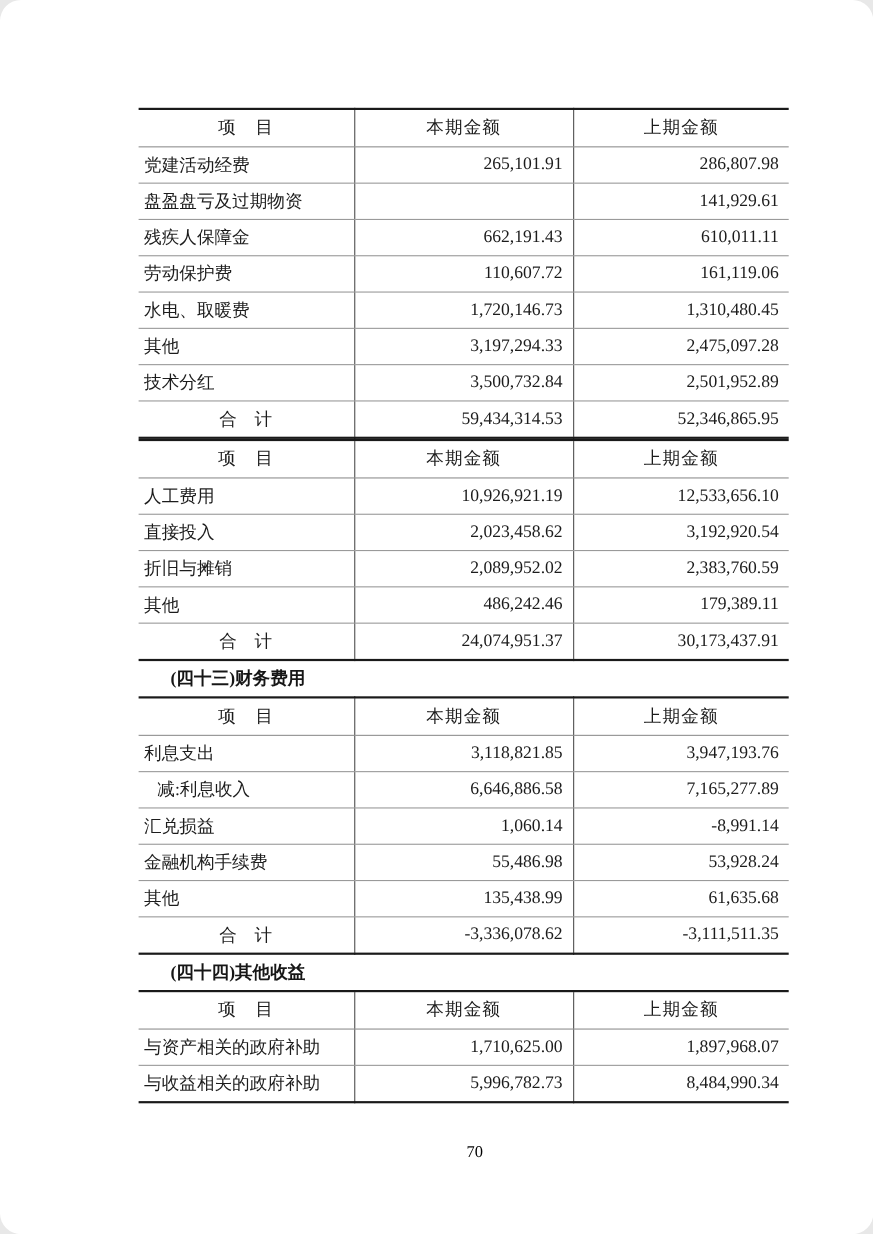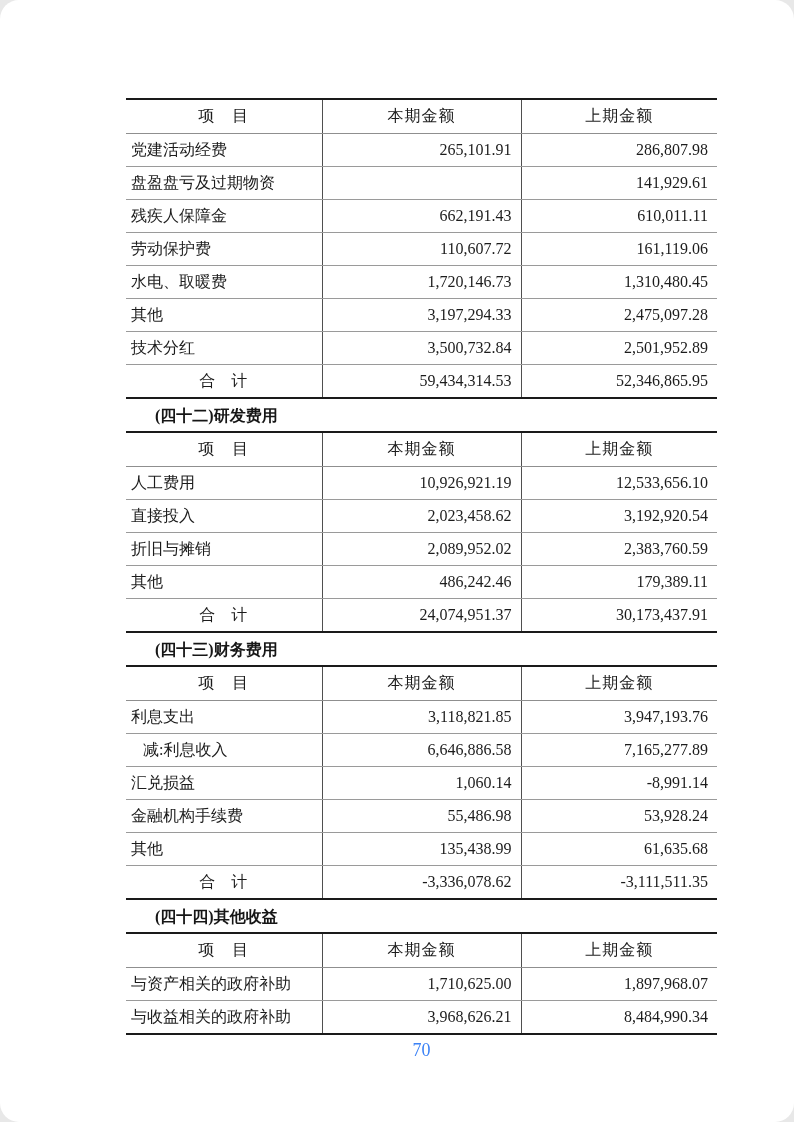--- a/index.html
+++ b/index.html
@@ -60,25 +60,25 @@
   .fin-table td:nth-child(1), .fin-table td:nth-child(2) {
     border-right: 1px solid #4f4f4f;
   }
   .cell-label { text-align: left; padding-left: 5px; }
   .cell-num   { text-align: right; padding-right: 9px; }
   tr.total-row .cell-label { text-align: center; padding-left: 0; }
   tr.indent-row .cell-label { padding-left: 17px; }
   .page-number {
     position: absolute;
     top: 1040px;
-    left: 126px;
+    left: 136px;
     width: 591px;
     text-align: center;
-    font-size: 18px;
-    color: #3b82f6;
+    font-size: 15px;
+    color: #000000;
   }
 </style>
 </head>
 <body>
 
 <div class="page">
   <div class="content" id="content">
   <section class="doc-section">
 
     <table class="fin-table">
@@ -140,21 +140,20 @@
   <tr class="total-row">
     <td class="cell-label">合　计</td>
     <td class="cell-num">59,434,314.53</td>
     <td class="cell-num">52,346,865.95</td>
   </tr>
 </tbody>
     </table>
   </section>
 
   <section class="doc-section">
-    <h3 class="section-title">(四十二)研发费用</h3>
     <table class="fin-table">
       <colgroup>
             <col class="c1">
             <col class="c2">
             <col class="c3">
           </colgroup>
       <thead>
         <tr>
           <th>项　目</th>
           <th>本期金额</th>
@@ -269,21 +268,21 @@
       </thead>
       <tbody>
   <tr>
     <td class="cell-label">与资产相关的政府补助</td>
     <td class="cell-num">1,710,625.00</td>
     <td class="cell-num">1,897,968.07</td>
   </tr>
 
   <tr>
     <td class="cell-label">与收益相关的政府补助</td>
-    <td class="cell-num">3,968,626.21</td>
+    <td class="cell-num">5,996,782.73</td>
     <td class="cell-num">8,484,990.34</td>
   </tr>
 </tbody>
     </table>
   </section>
 </div>
   <div class="page-number">70</div>
 </div>
 
 </body></html>

